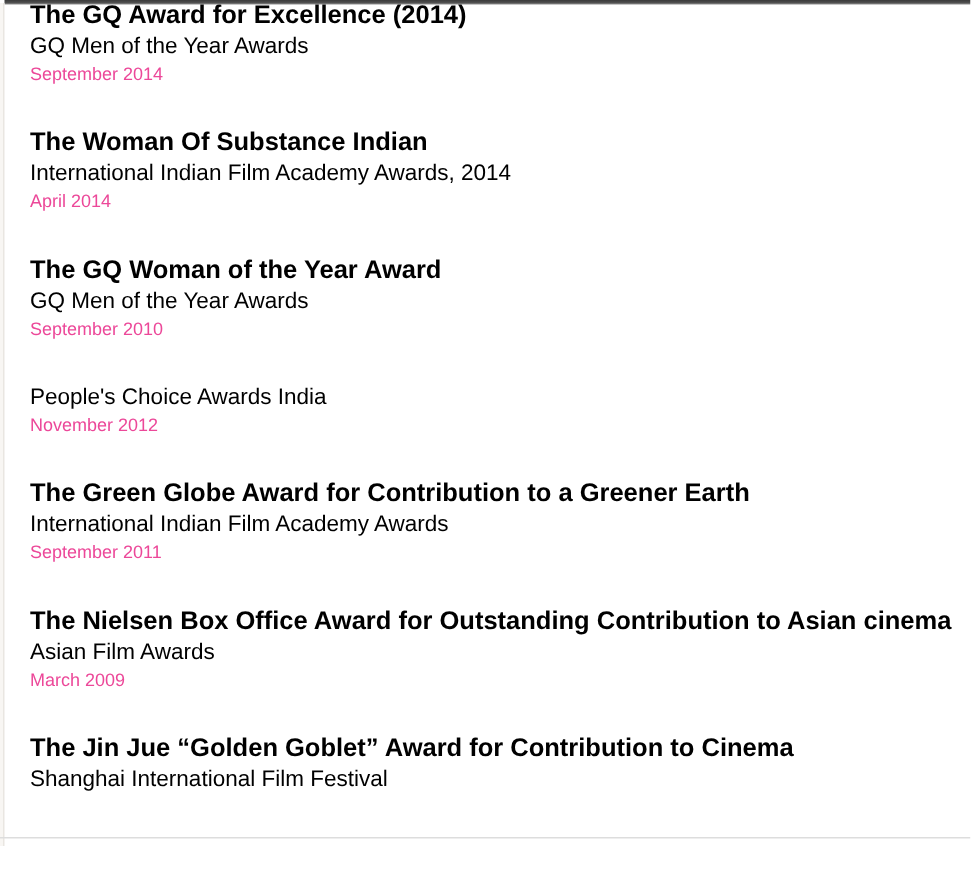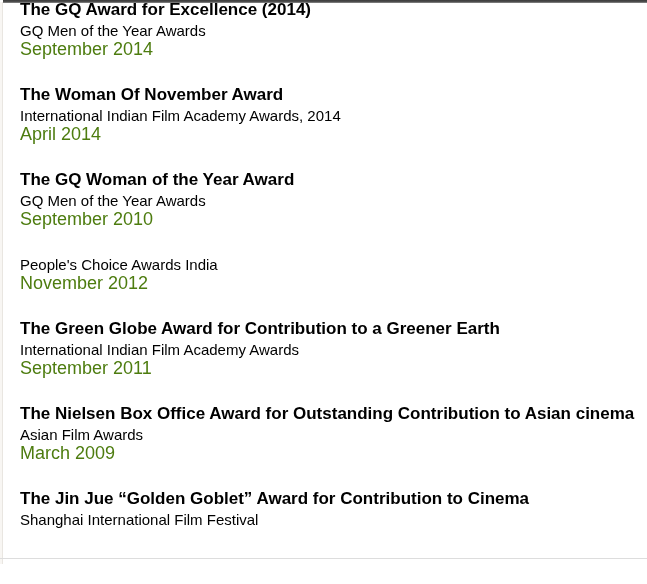--- a/index.html
+++ b/index.html
@@ -56,44 +56,44 @@
   }
   .award-issuer {
     font-size: 15px;
     font-weight: normal;
     color: #000000;
     line-height: 19px;
     margin-top: 1px;
     white-space: nowrap;
   }
   .award-date {
-    font-size: 18px;
+    font-size: 12px;
     font-weight: normal;
-    color: #4d7c0f;
+    color: #ec4899;
     line-height: 19px;
     white-space: nowrap;
   }
 </style>
 </head>
 <body>
 
 <div class="page">
   <div class="left-gutter"></div>
   <div class="top-strip"></div>
   <div class="left-border"></div>
 
   <div class="awards-list">
   <div class="award-item">
     <div class="award-title">The GQ Award for Excellence (2014)</div>
     <div class="award-issuer">GQ Men of the Year Awards</div>
     <div class="award-date">September 2014</div>
   </div>
 
   <div class="award-item">
-    <div class="award-title">The Woman Of November Award</div>
+    <div class="award-title">The Woman Of Substance Indian</div>
     <div class="award-issuer">International Indian Film Academy Awards, 2014</div>
     <div class="award-date">April 2014</div>
   </div>
 
   <div class="award-item">
     <div class="award-title">The GQ Woman of the Year Award</div>
     <div class="award-issuer">GQ Men of the Year Awards</div>
     <div class="award-date">September 2010</div>
   </div>
 

